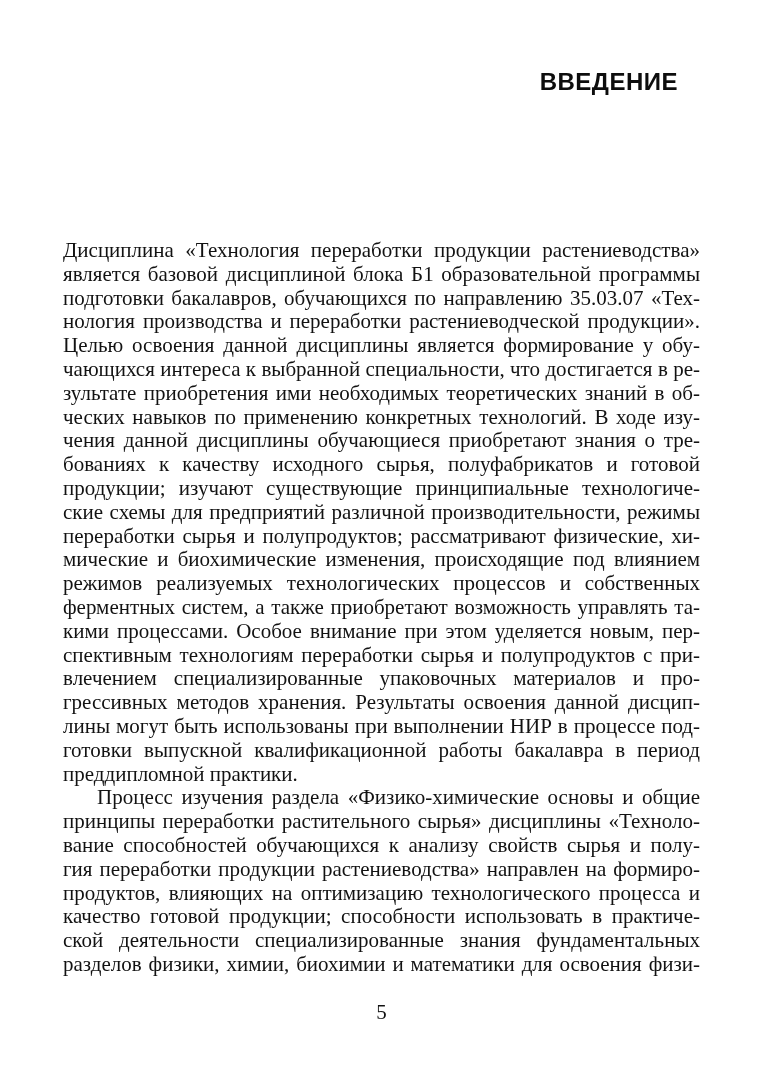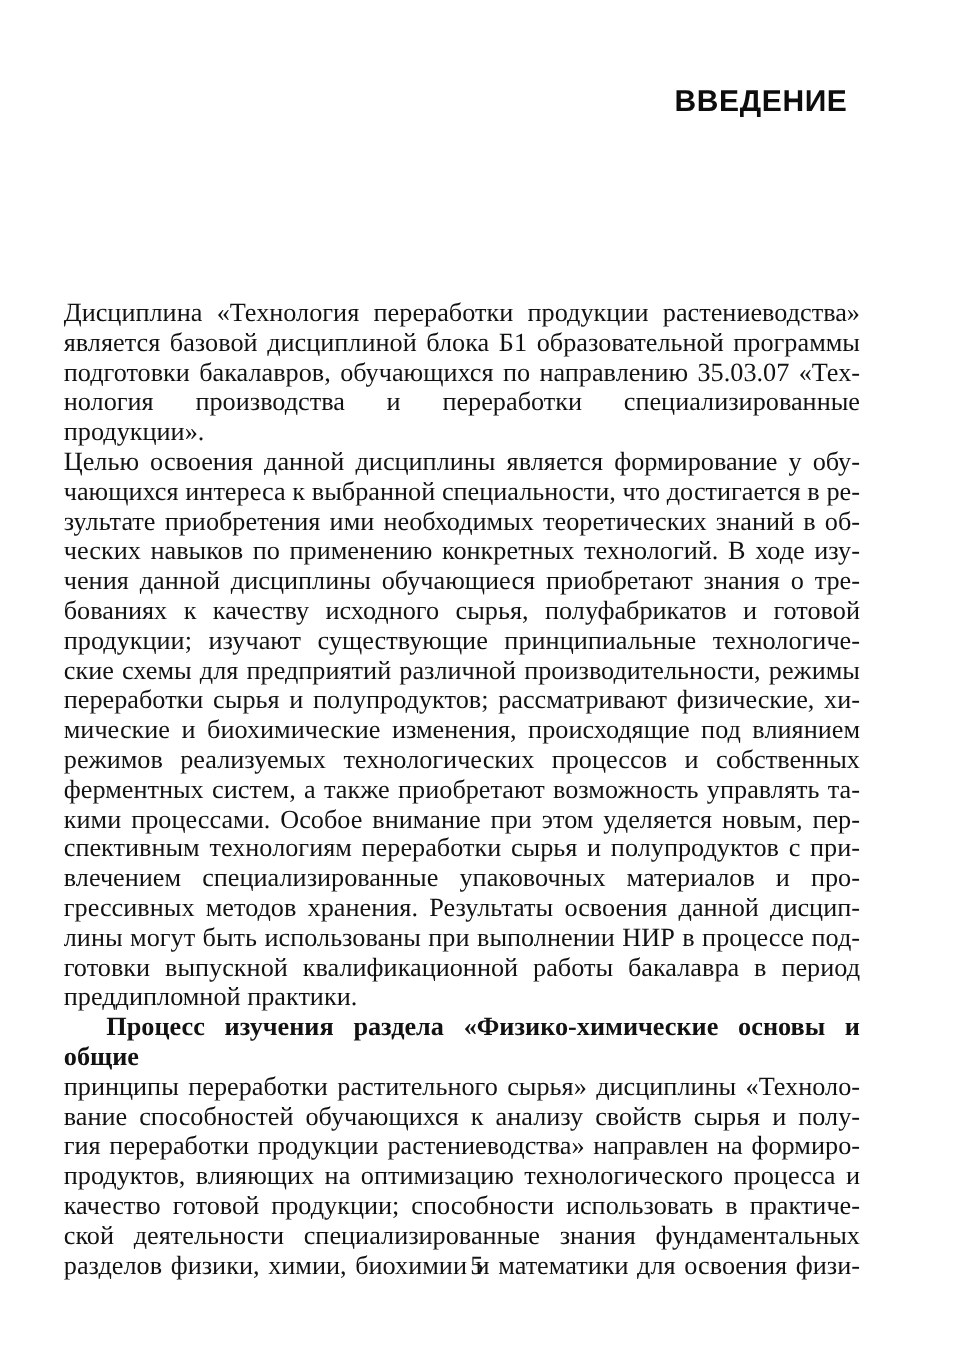--- a/index.html
+++ b/index.html
@@ -27,34 +27,33 @@
     font-family: "Liberation Sans", sans-serif;
     font-weight: bold;
     font-size: 24px;
     line-height: 28px;
     letter-spacing: 0.5px;
     color: #0d0d0d;
   }
   .body-text {
     position: absolute;
     top: 239px;
-    left: 51px;
+    left: 63px;
     width: 637px;
     font-size: 21px;
     line-height: 23.8px;
   }
   .line {
     text-align: justify;
     text-align-last: justify;
     white-space: nowrap; 
   }
   .line { white-space: normal; }
   .line.first-indent {
     text-indent: 34px;
-    font-weight: bold;
   }
   .line.para-last {
     text-align-last: left;
   }
   .page-number {
     position: absolute;
     top: 1001px;
     left: 63px;
     width: 637px;
     text-align: center;
@@ -65,21 +64,21 @@
 </head>
 <body>
 
 <div class="page">
   <h1 class="heading">ВВЕДЕНИЕ</h1>
 
   <div class="body-text" id="body-text">
       <div class="line">Дисциплина «Технология переработки продукции растениеводства»</div>
       <div class="line">является базовой дисциплиной блока Б1 образовательной программы</div>
       <div class="line">подготовки бакалавров, обучающихся по направлению 35.03.07 «Тех-</div>
-      <div class="line">нология производства и переработки специализированные продукции».</div>
+      <div class="line">нология производства и переработки растениеводческой продукции».</div>
       <div class="line">Целью освоения данной дисциплины является формирование у обу-</div>
       <div class="line">чающихся интереса к выбранной специальности, что достигается в ре-</div>
       <div class="line">зультате приобретения ими необходимых теоретических знаний в об-</div>
       <div class="line">ческих навыков по применению конкретных технологий. В ходе изу-</div>
       <div class="line">чения данной дисциплины обучающиеся приобретают знания о тре-</div>
       <div class="line">бованиях к качеству исходного сырья, полуфабрикатов и готовой</div>
       <div class="line">продукции; изучают существующие принципиальные технологиче-</div>
       <div class="line">ские схемы для предприятий различной производительности, режимы</div>
       <div class="line">переработки сырья и полупродуктов; рассматривают физические, хи-</div>
       <div class="line">мические и биохимические изменения, происходящие под влиянием</div>

